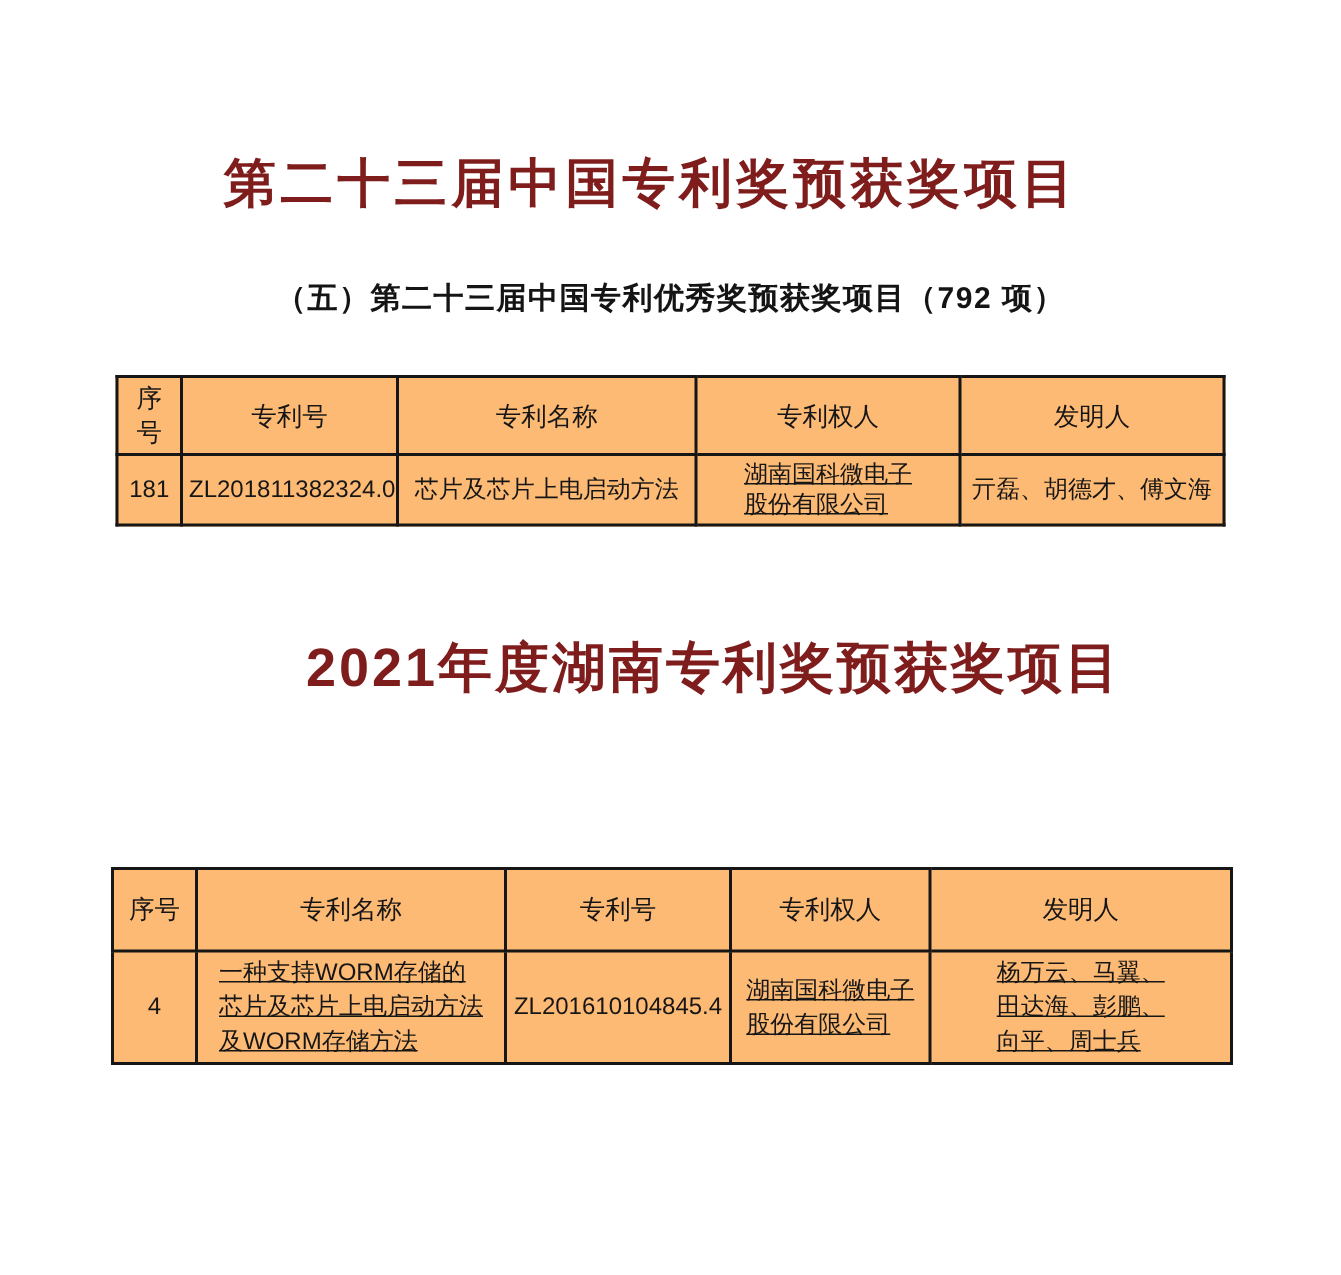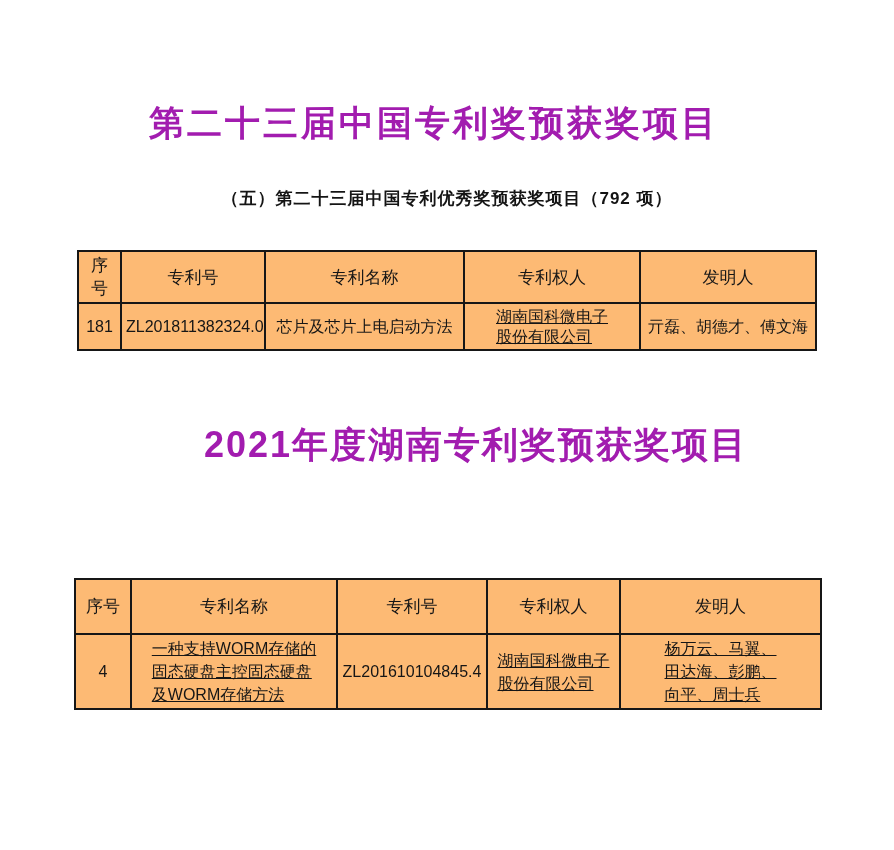--- a/index.html
+++ b/index.html
@@ -12,31 +12,31 @@
   .page {
     position: relative;
     width: 894px; height: 850px;
     background: #ffffff;
     overflow: hidden;
   }
   .doc-title {
     position: absolute; left: 0; width: 868px;
     text-align: center;
     font-weight: 700;
-    color: #a21caf;
+    color: #7f1d1d;
   }
   .title-1 { top: 98px; font-size: 35px; line-height: 50px; letter-spacing: 3px; }
   .title-2 { top: 420px; font-size: 36px; line-height: 50px; letter-spacing: 2px; margin-left: 42px; }
   .doc-subtitle {
     position: absolute; left: 0; width: 894px;
     text-align: center;
     font-weight: 600;
     color: #141414;
   }
-  .subtitle-1 { top: 179px; font-size: 17px; line-height: 40px; letter-spacing: 1px; }
+  .subtitle-1 { top: 179px; font-size: 20px; line-height: 40px; letter-spacing: 1px; }
   .subtitle-2 { top: 501px; font-size: 25px; line-height: 38px; letter-spacing: 1px; }
 
   table.awards {
     position: absolute;
     border-collapse: collapse;
     table-layout: fixed;
     background: #fdba74;
   }
   .table-1 { top: 250px; left: 77px; width: 738px; }
   .table-2 { top: 578px; left: 74px; width: 746px; }
@@ -117,21 +117,21 @@
         <th>专利名称</th>
         <th>专利号</th>
         <th>专利权人</th>
         <th>发明人</th>
       </tr>
     </thead>
     <tbody>
       <tr>
         <td class="num">4</td>
         <td><span class="block">一种支持WORM存储的
-固态硬盘主控固态硬盘
+芯片及芯片上电启动方法
 及WORM存储方法</span></td>
         <td>ZL201610104845.4</td>
         <td><span class="block">湖南国科微电子
 股份有限公司</span></td>
         <td><span class="block">杨万云、马翼、
 田达海、彭鹏、
 向平、周士兵</span></td>
       </tr>
     </tbody>
   </table>

